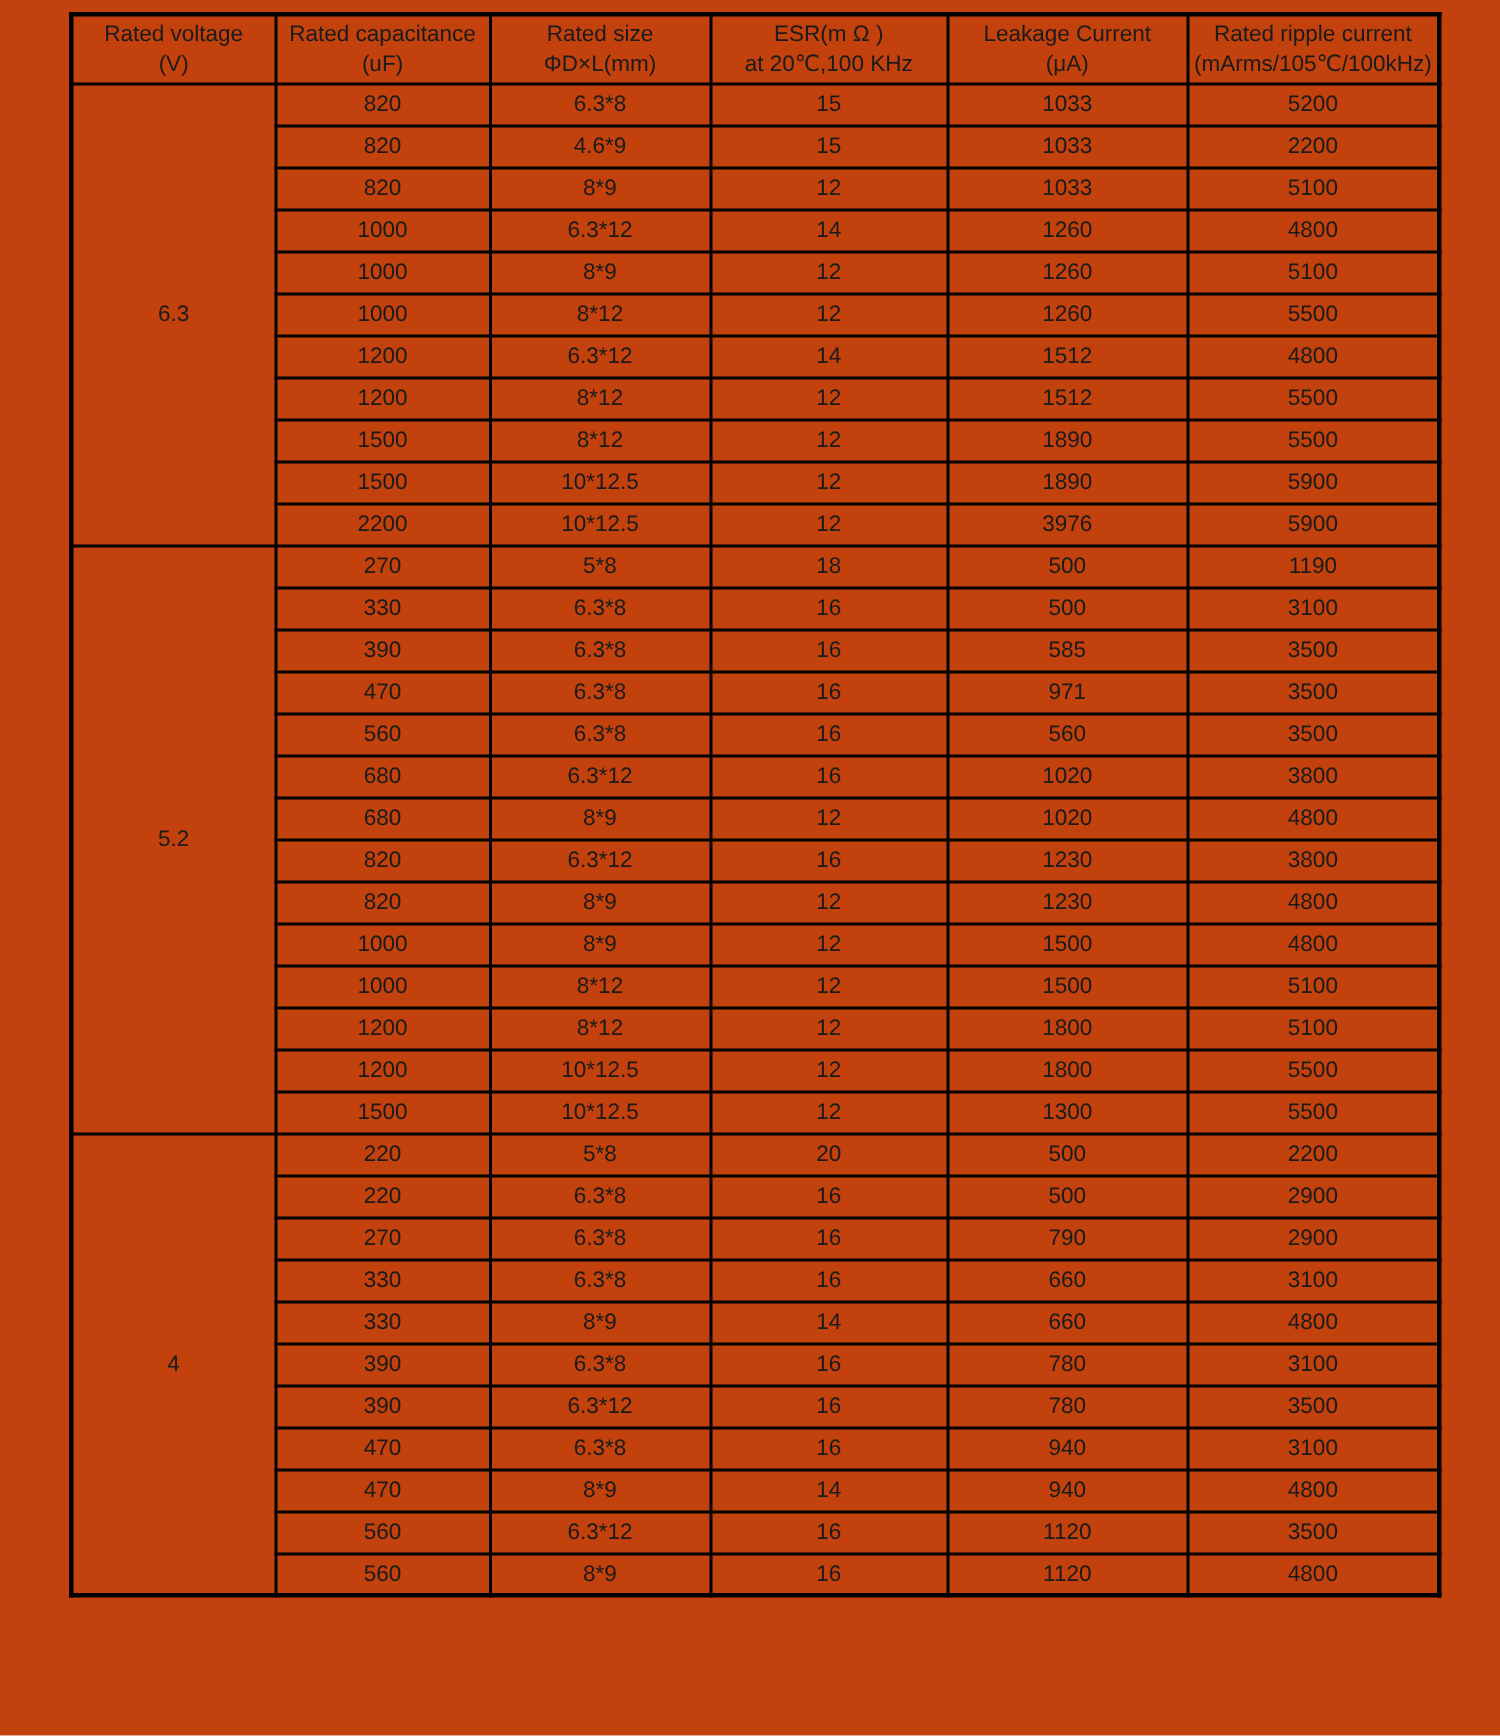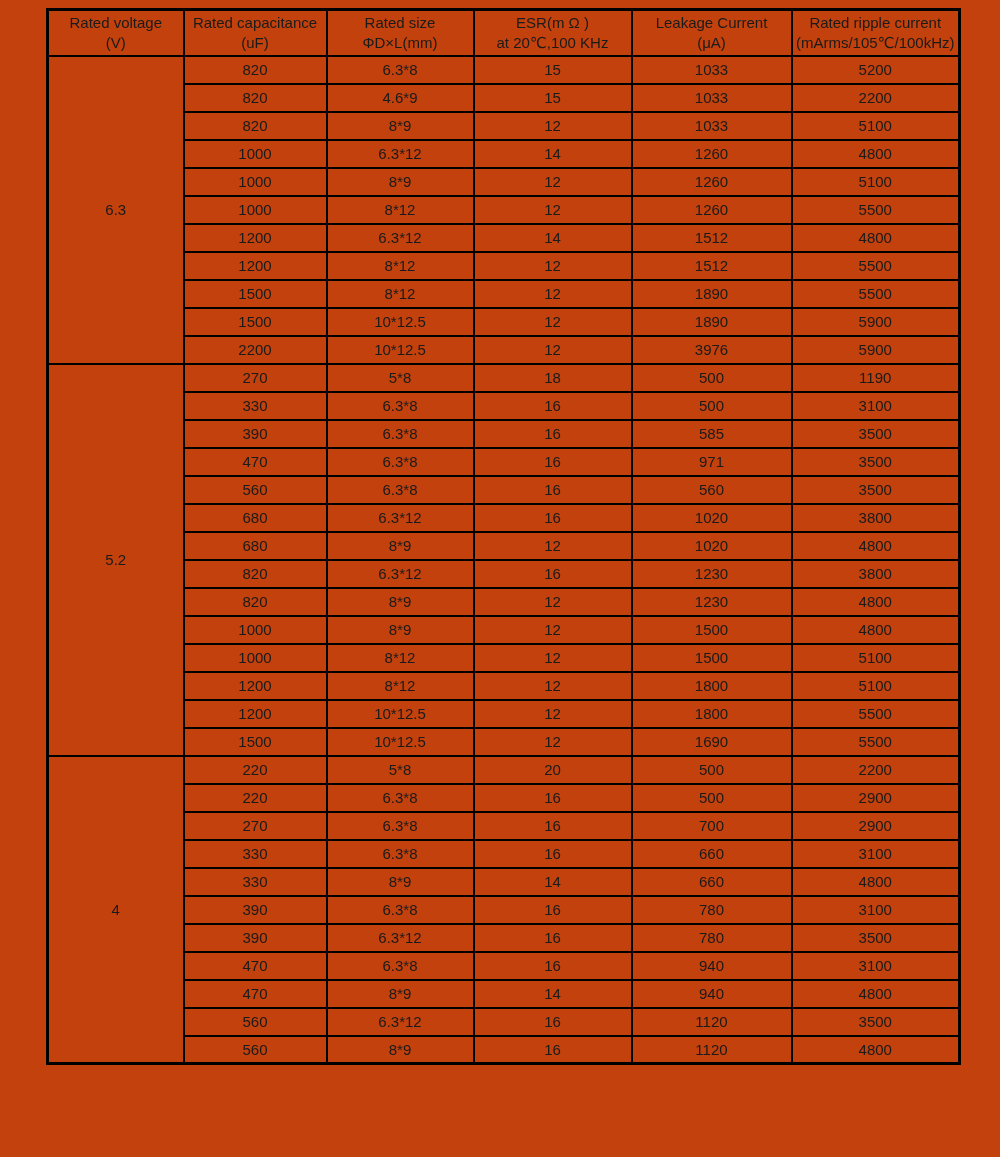--- a/index.html
+++ b/index.html
@@ -256,21 +256,21 @@
           <td>1200</td>
           <td>10*12.5</td>
           <td>12</td>
           <td>1800</td>
           <td>5500</td>
         </tr>
         <tr>
           <td>1500</td>
           <td>10*12.5</td>
           <td>12</td>
-          <td>1690</td>
+          <td>1300</td>
           <td>5500</td>
         </tr>
         <tr>
           <td rowspan="11" class="voltage-cell">4</td>
           <td>220</td>
           <td>5*8</td>
           <td>20</td>
           <td>500</td>
           <td>2200</td>
         </tr>
@@ -278,21 +278,21 @@
           <td>220</td>
           <td>6.3*8</td>
           <td>16</td>
           <td>500</td>
           <td>2900</td>
         </tr>
         <tr>
           <td>270</td>
           <td>6.3*8</td>
           <td>16</td>
-          <td>700</td>
+          <td>790</td>
           <td>2900</td>
         </tr>
         <tr>
           <td>330</td>
           <td>6.3*8</td>
           <td>16</td>
           <td>660</td>
           <td>3100</td>
         </tr>
         <tr>

